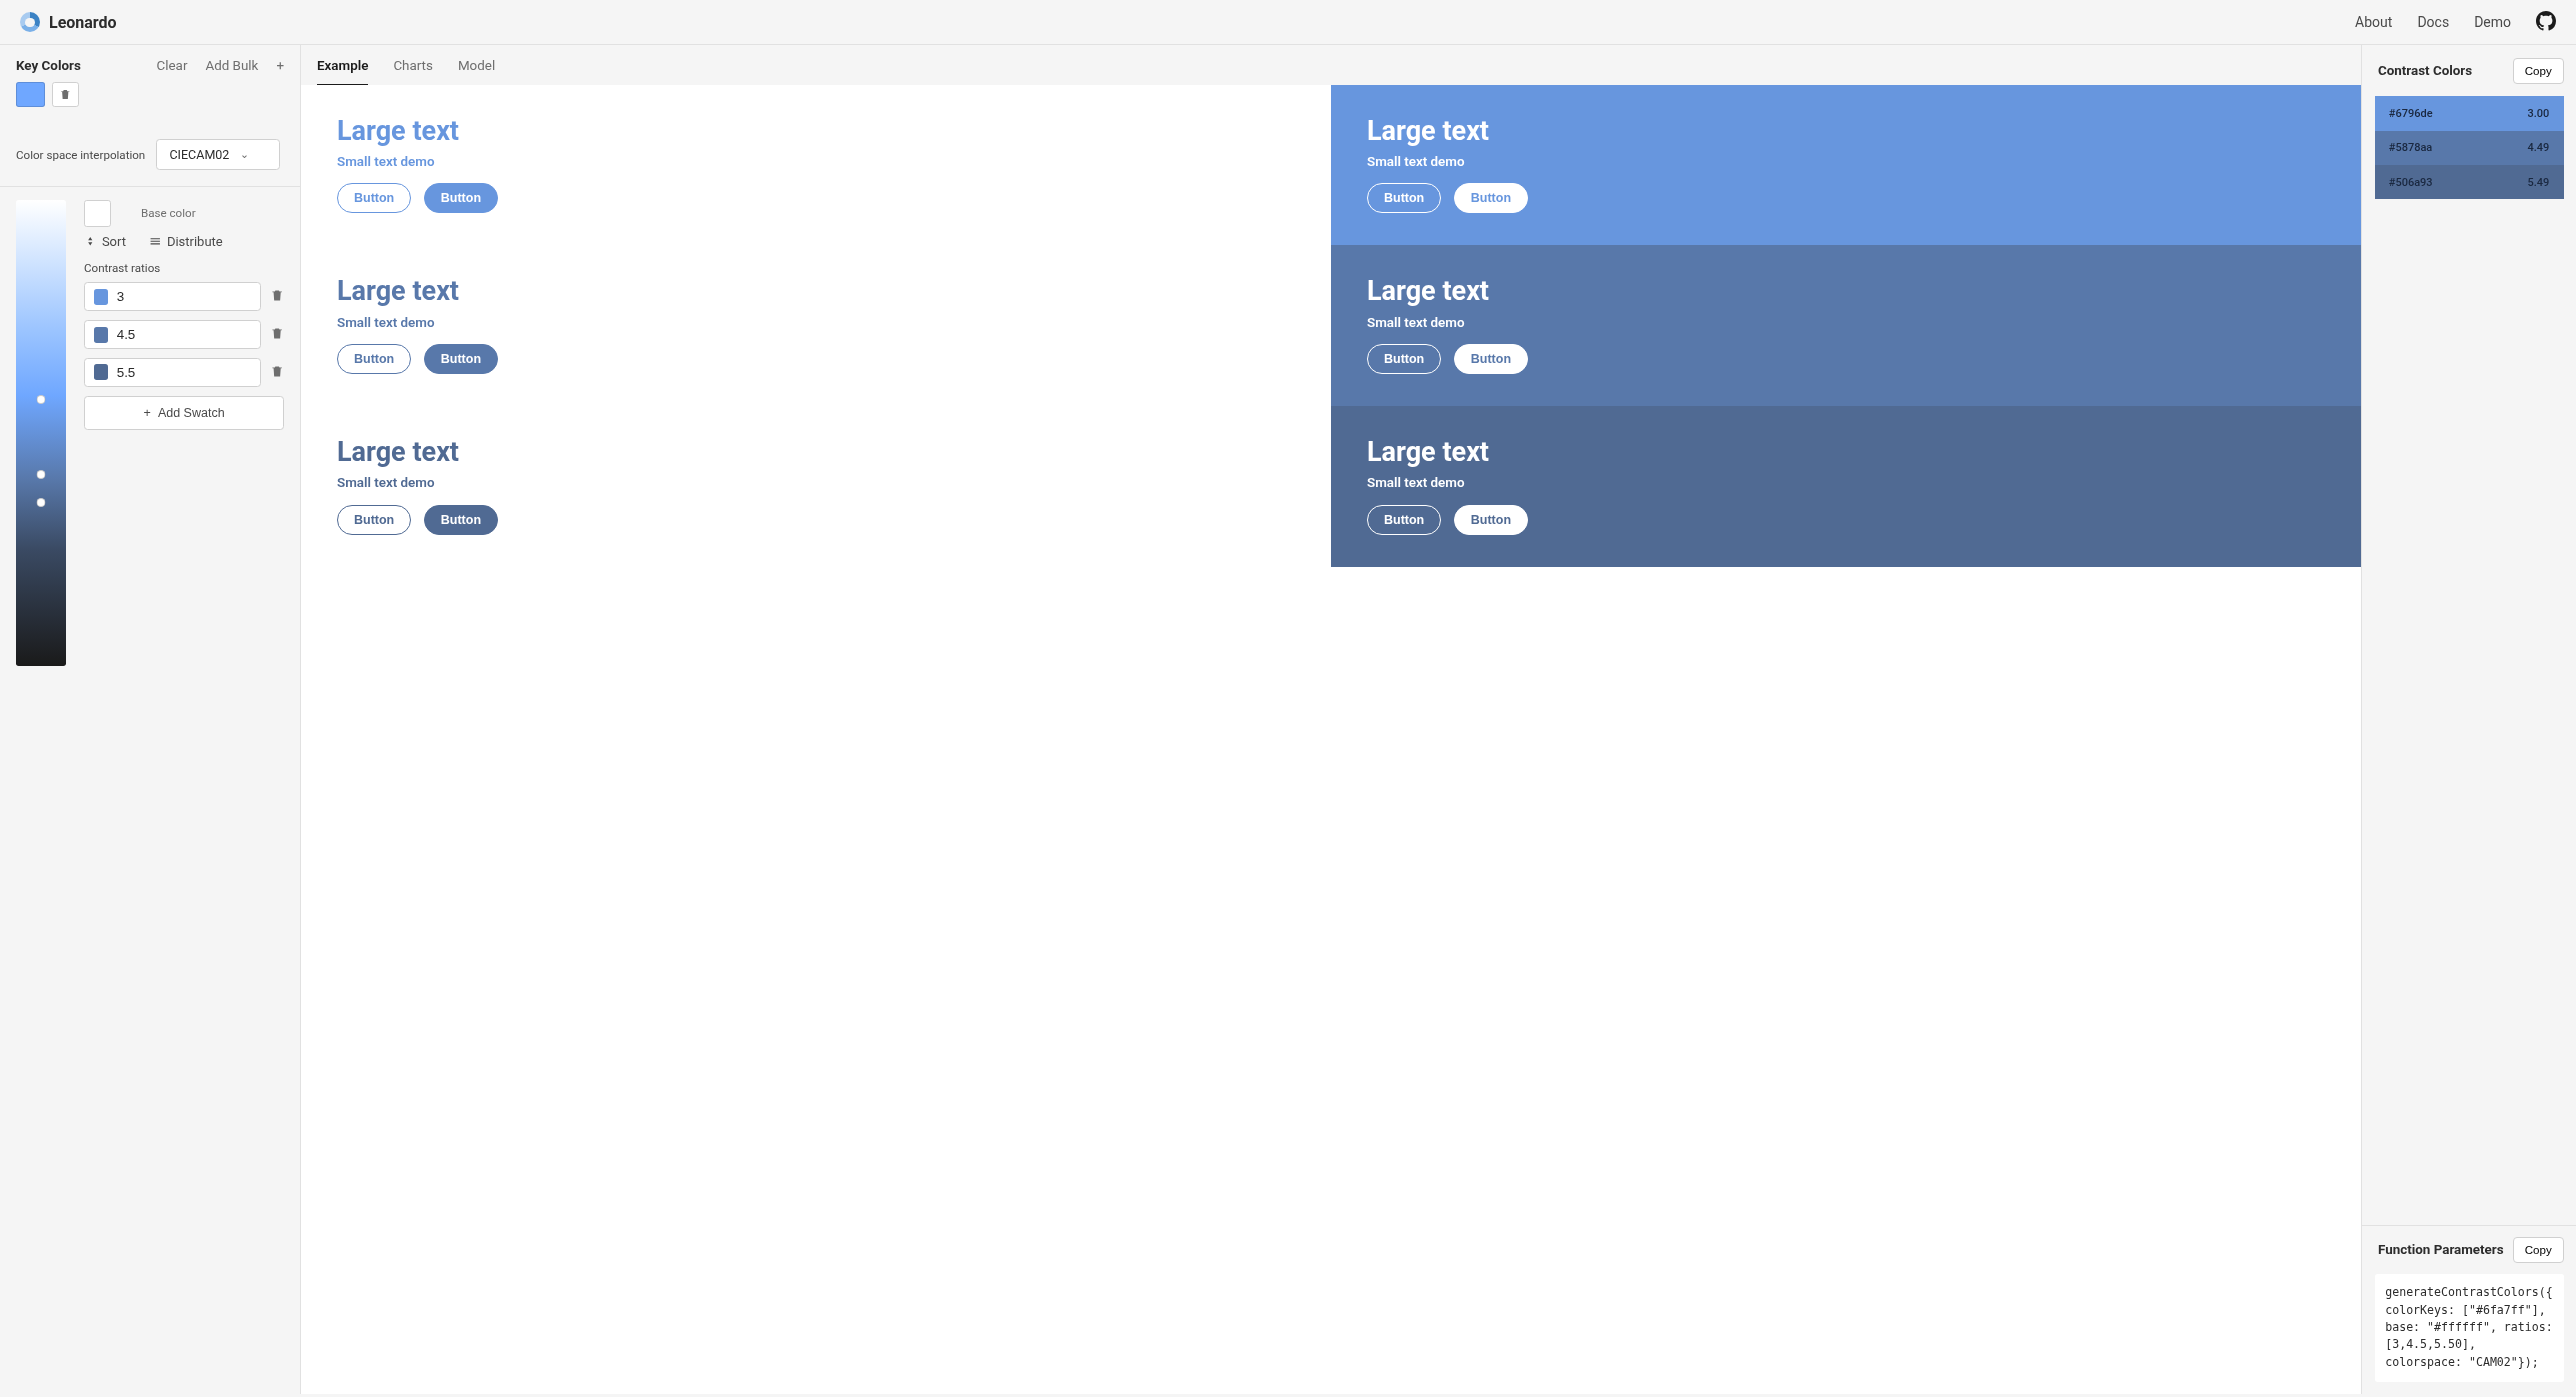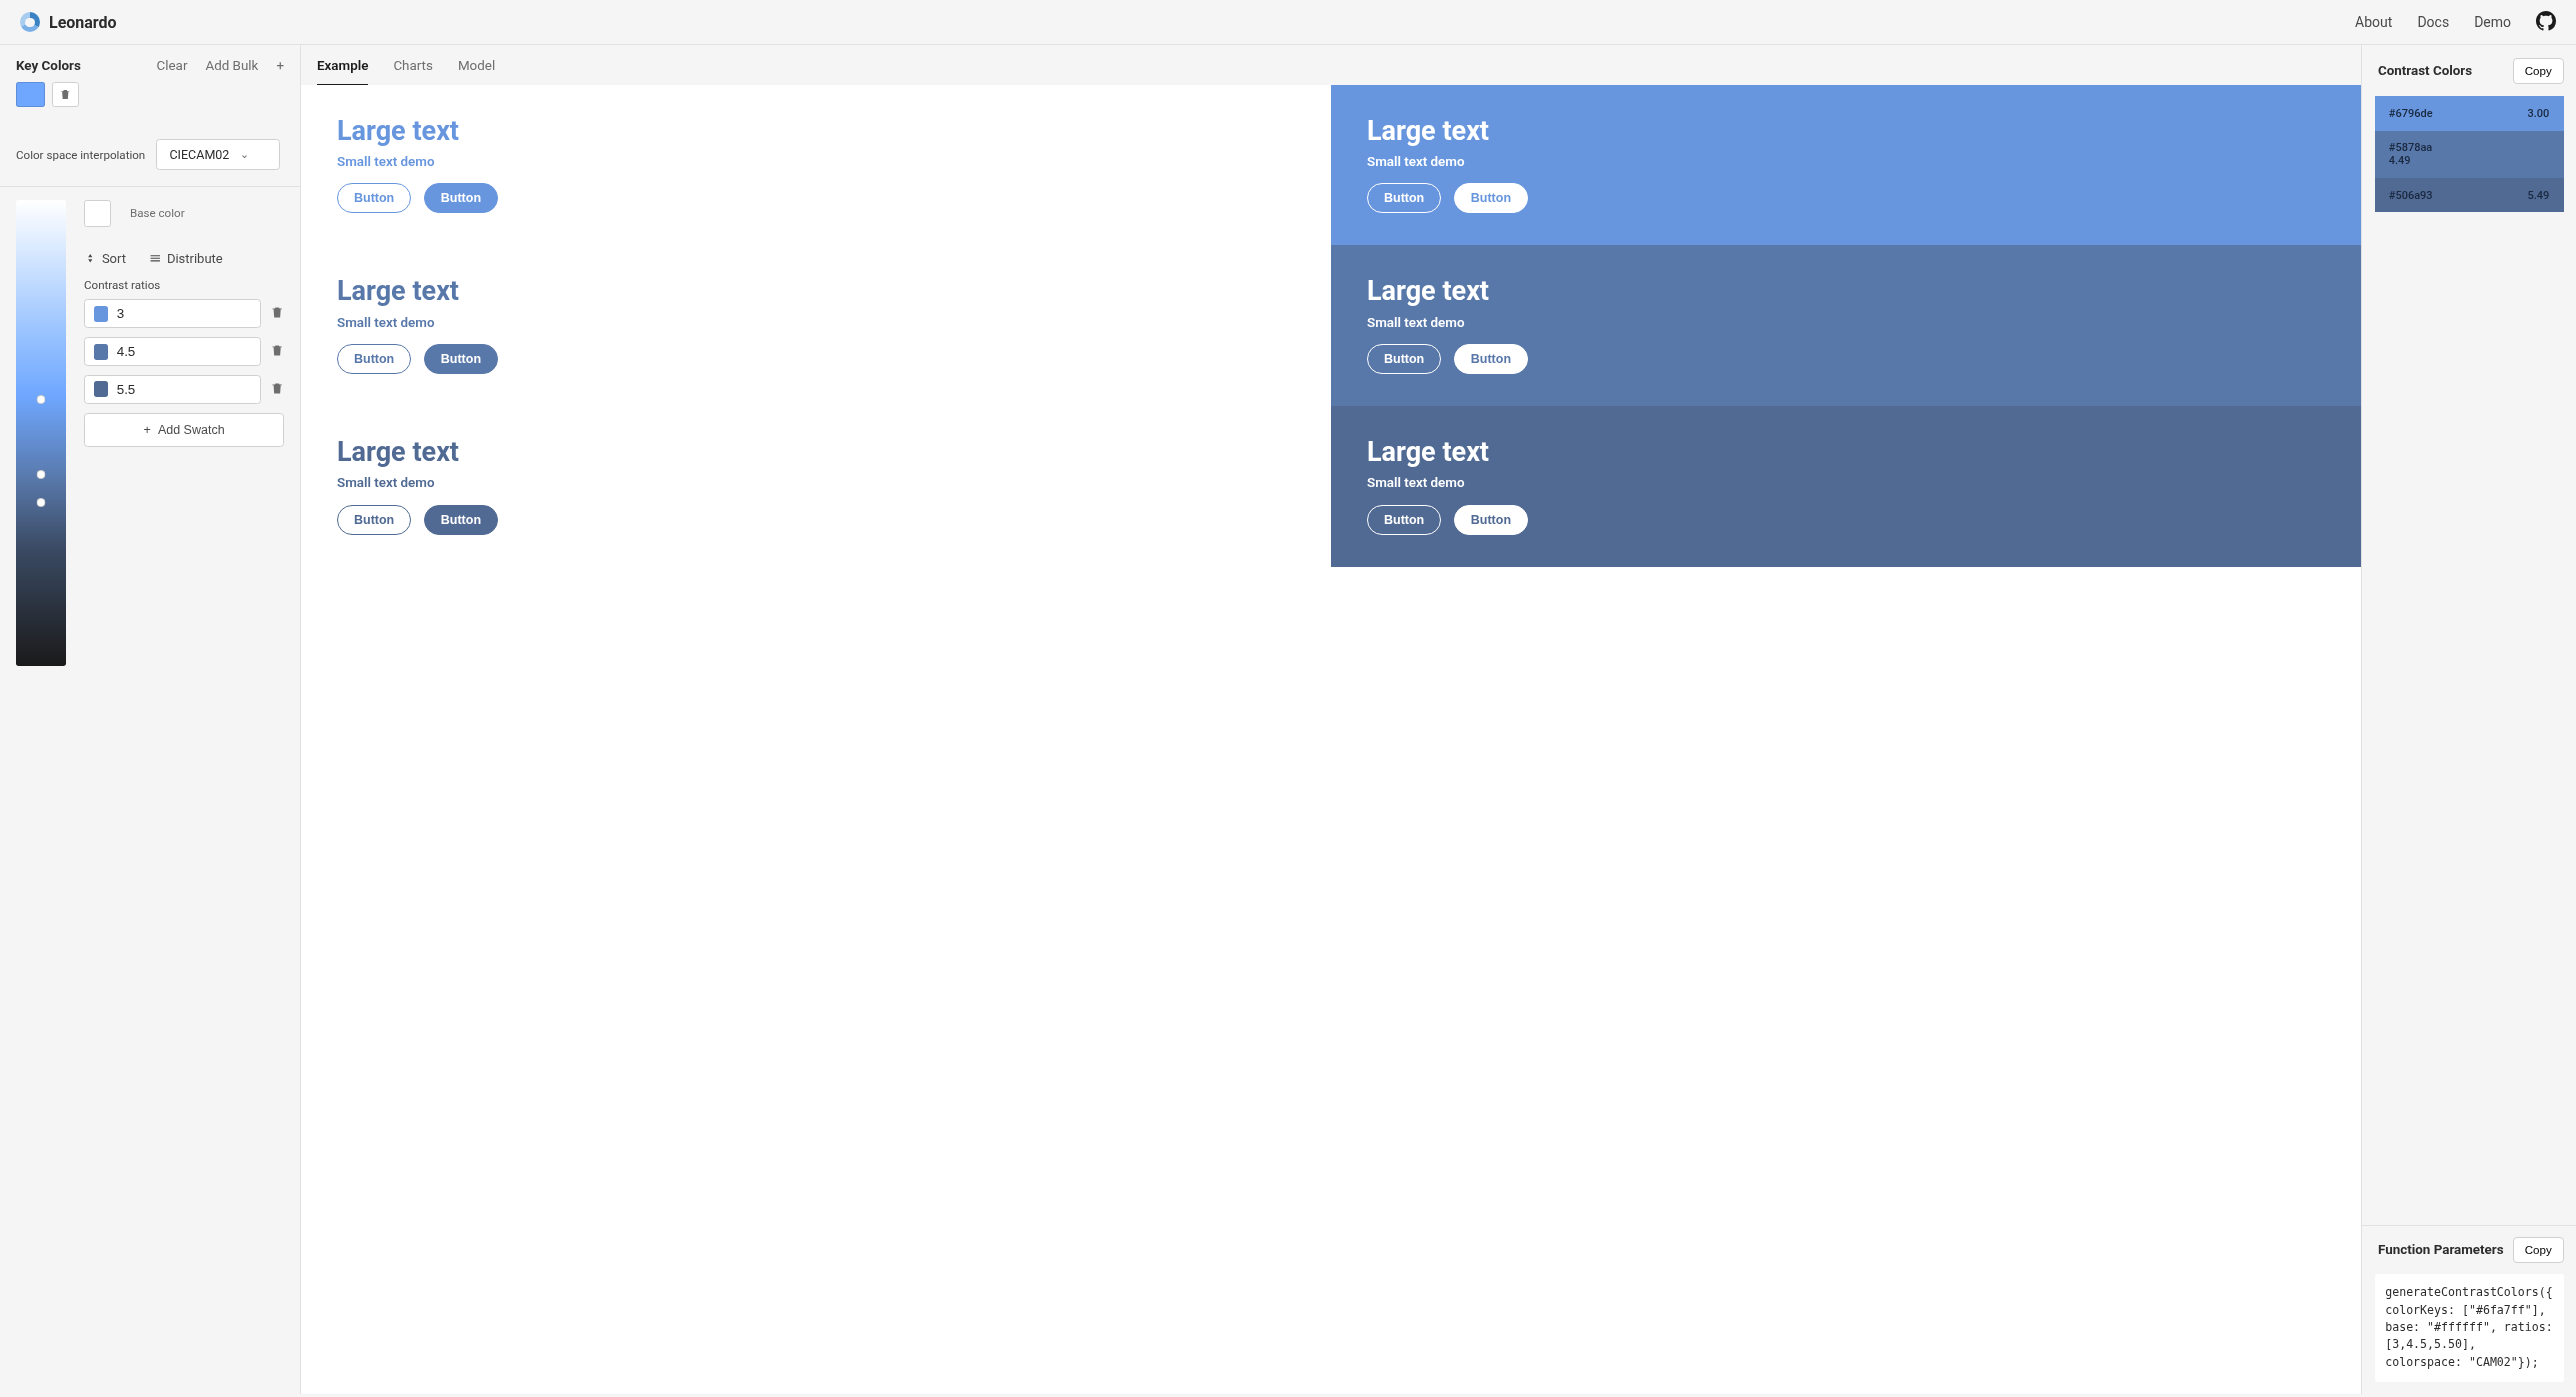--- a/index.html
+++ b/index.html
@@ -66,21 +66,21 @@
 }
 .chev { font-size:10.7px; color:#6e6e6e; }
 
 .grad-area { display:flex; gap:18px; padding: 12.5px 16px 18px; }
 .grad-strip {
   width: 50px; height: 466px; border-radius:2.7px; position:relative;
   background: linear-gradient(to bottom, #ffffff 0%, #cde2ff 14%, #9bc4ff 28%, #6fa7ff 42%, #5878aa 60%, #3a4a63 75%, #1a1a1a 100%);
 }
 .grad-dot { position:absolute; left:50%; transform:translateX(-50%); width:9px; height:9px; border-radius:50%; background:#fff; border:0.9px solid rgba(0,0,0,0.2); }
 .grad-controls { flex:1; }
-.base-row { display:flex; align-items:center; gap:19px; margin-bottom:24px; }
+.base-row { display:flex; align-items:center; gap:30px; margin-bottom:7px; }
 .base-swatch { width:27px;height:27px;border:0.9px solid #d0d0d0;border-radius:2.7px;background:#fff; }
 .base-label { font-size:11.6px; color:#6e6e6e; }
 .sd-row { display:flex; gap:23px; margin-bottom:12.5px; }
 .sd-btn { display:flex; align-items:center; gap:5.4px; font-size:13px; color:#4a4a4a; cursor:pointer; }
 .sd-ic { width:12.5px;height:12.5px; fill:#4a4a4a; }
 .cr-label { font-size:11.6px; color:#4a4a4a; margin-bottom:7.2px; }
 .ratio-row { display:flex; align-items:center; gap:9px; margin-bottom:9px; }
 .ratio-input {
   flex:1; display:flex; align-items:center; gap:9px;
   border:0.9px solid #d0d0d0; border-radius:3.6px; background:#fff; padding:5.4px 9px;
@@ -306,21 +306,21 @@
   <div class="right-panel">
     <div class="rp-header">
       <h3>Contrast Colors</h3>
       <button class="copy-btn">Copy</button>
     </div>
     <div id="gen-list" style="padding:0 12.5px;">
         <div class="gen-item" style="background: rgb(103, 150, 222);">
           <span>#6796de</span>
           <span>3.00</span>
         </div>
-        <div class="gen-item" style="background: rgb(88, 120, 170); flex-direction: column;">
+        <div class="gen-item" style="background: rgb(88, 120, 170);">
           <span>#5878aa</span>
           <span>4.49</span>
         </div>
         <div class="gen-item" style="background: rgb(80, 106, 147);">
           <span>#506a93</span>
           <span>5.49</span>
         </div>
       </div>
     <div class="rp-spacer"></div>
     <div class="fp-header">

